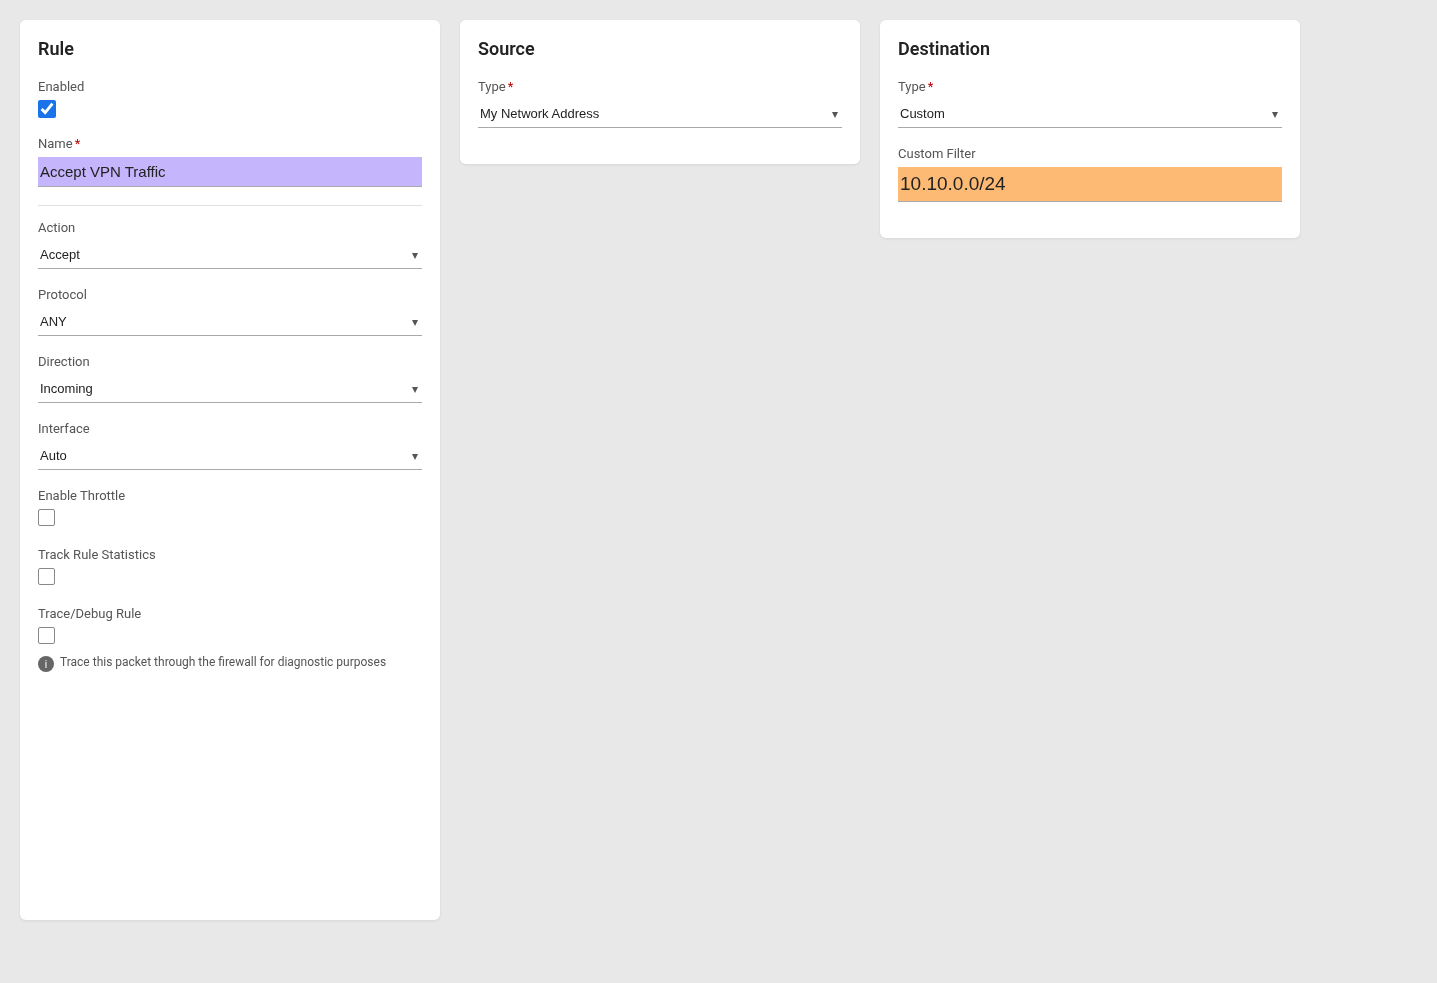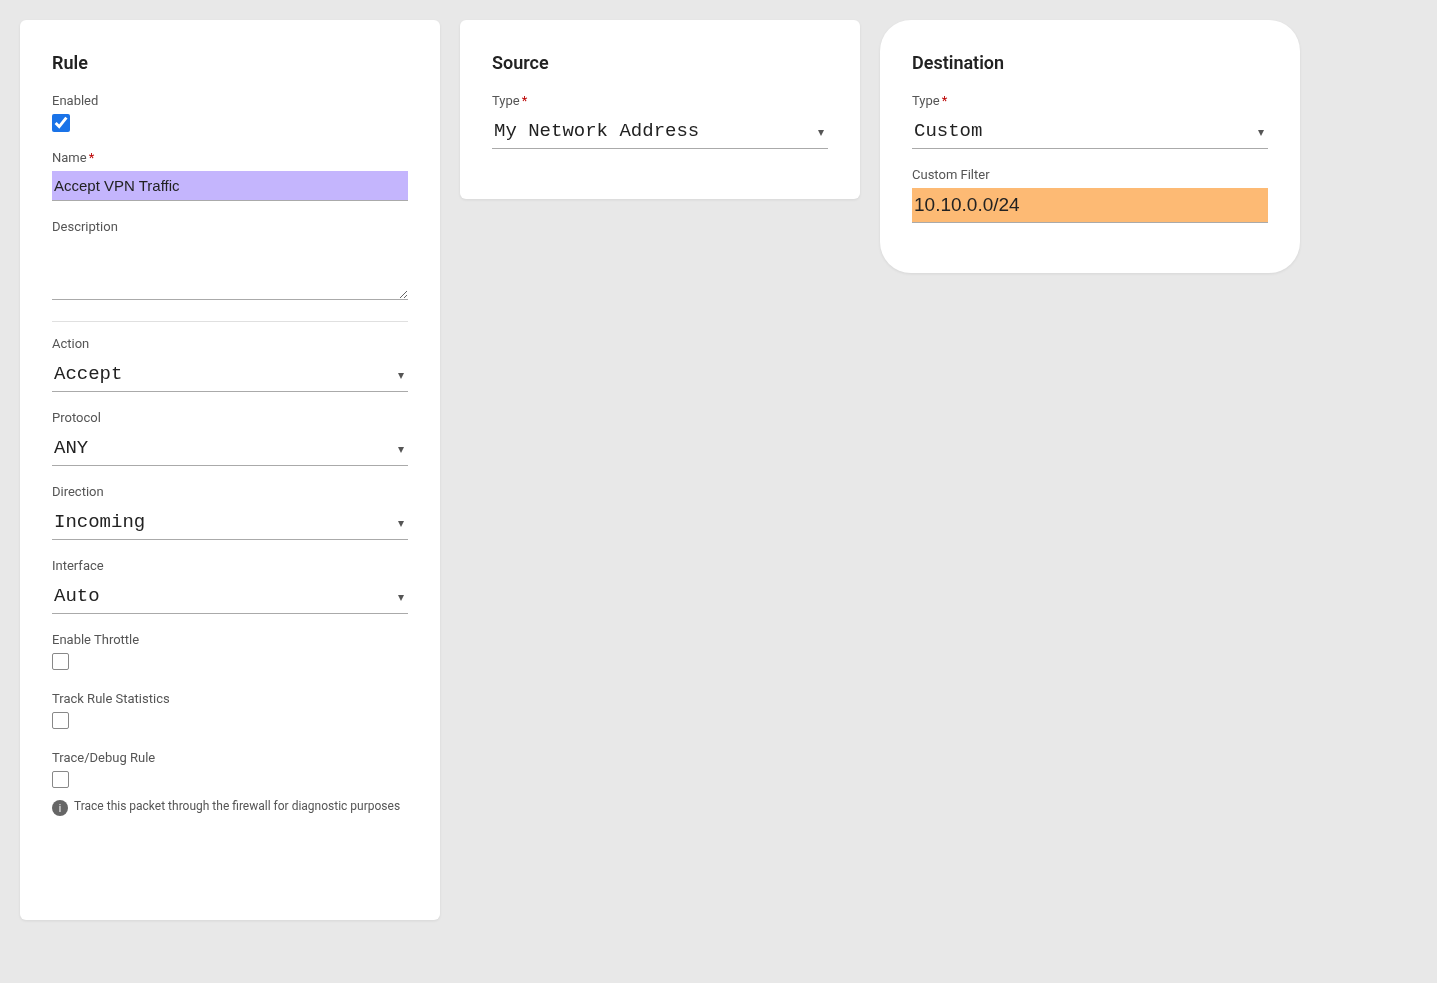--- a/index.html
+++ b/index.html
@@ -12,38 +12,37 @@
     }
     .layout {
       display: flex;
       gap: 0;
       padding: 20px;
       align-items: flex-start;
     }
     .panel {
       background: #fff;
       border-radius: 6px;
-      padding: 32px;
+      padding: 18px;
       box-shadow: 0 1px 3px rgba(0,0,0,0.08);
     }
     .panel-rule {
       width: 420px;
       min-height: 900px;
       flex-shrink: 0;
     }
     .panel-source {
       width: 400px;
       margin-left: 20px;
       flex-shrink: 0;
     }
     .panel-destination {
       width: 420px;
       margin-left: 20px;
       flex-shrink: 0;
-      border-radius: 31px;
     }
     .panel-title {
       font-size: 18px;
       font-weight: 600;
       color: #222;
       margin-bottom: 20px;
     }
     .field-group {
       margin-bottom: 18px;
     }
@@ -91,27 +90,26 @@
       font-family: inherit;
     }
     .select-wrapper {
       position: relative;
     }
     .select-input {
       width: 100%;
       border: none;
       border-bottom: 1.5px solid #aaa;
       padding: 6px 24px 6px 2px;
-      font-size: 19px;
+      font-size: 13px;
       color: #222;
       background: transparent;
       outline: none;
       appearance: none;
       cursor: pointer;
-      font-family: Liberation Mono, monospace;
     }
     .select-chevron {
       position: absolute;
       right: 4px;
       top: 50%;
       transform: translateY(-50%);
       pointer-events: none;
       color: #555;
       font-size: 12px;
     }
@@ -183,24 +181,20 @@
       </div>
     </div>
 
     <div class="field-group">
       <div class="field-label">
         <span>Name</span><span class="required-star">*</span>
       </div>
       <input type="text" class="text-input" value="Accept VPN Traffic" style="">
     </div>
 
-    <div class="field-group">
-      <div class="field-label">Description</div>
-      <textarea class="textarea-input" style=""></textarea>
-    </div>
 
     <hr class="divider">
 
     <div class="field-group">
       <div class="field-label">Action</div>
       <div class="select-wrapper">
         <select class="select-input">
           <option>Accept</option>
           <option>Deny</option>
           <option>Drop</option>

